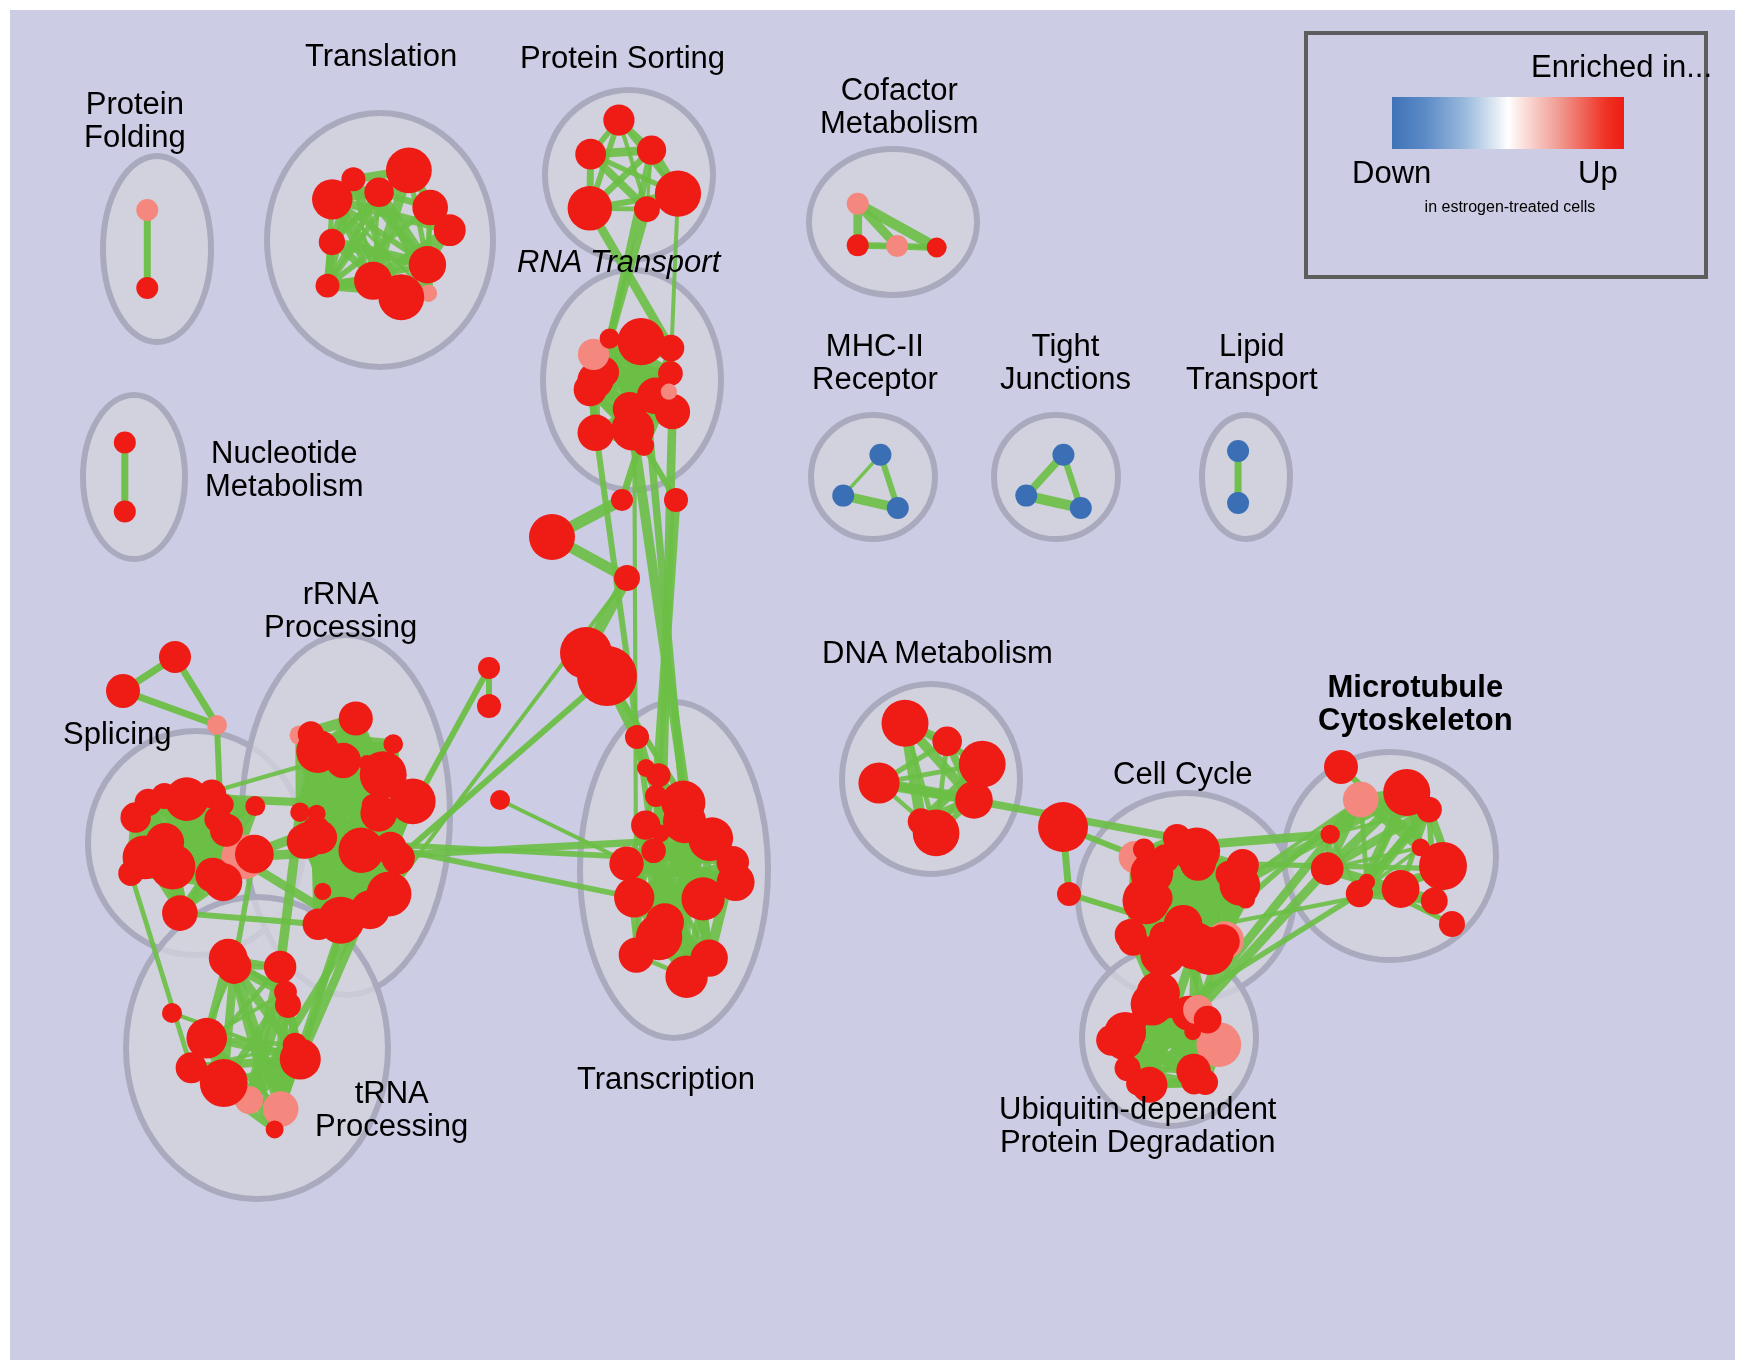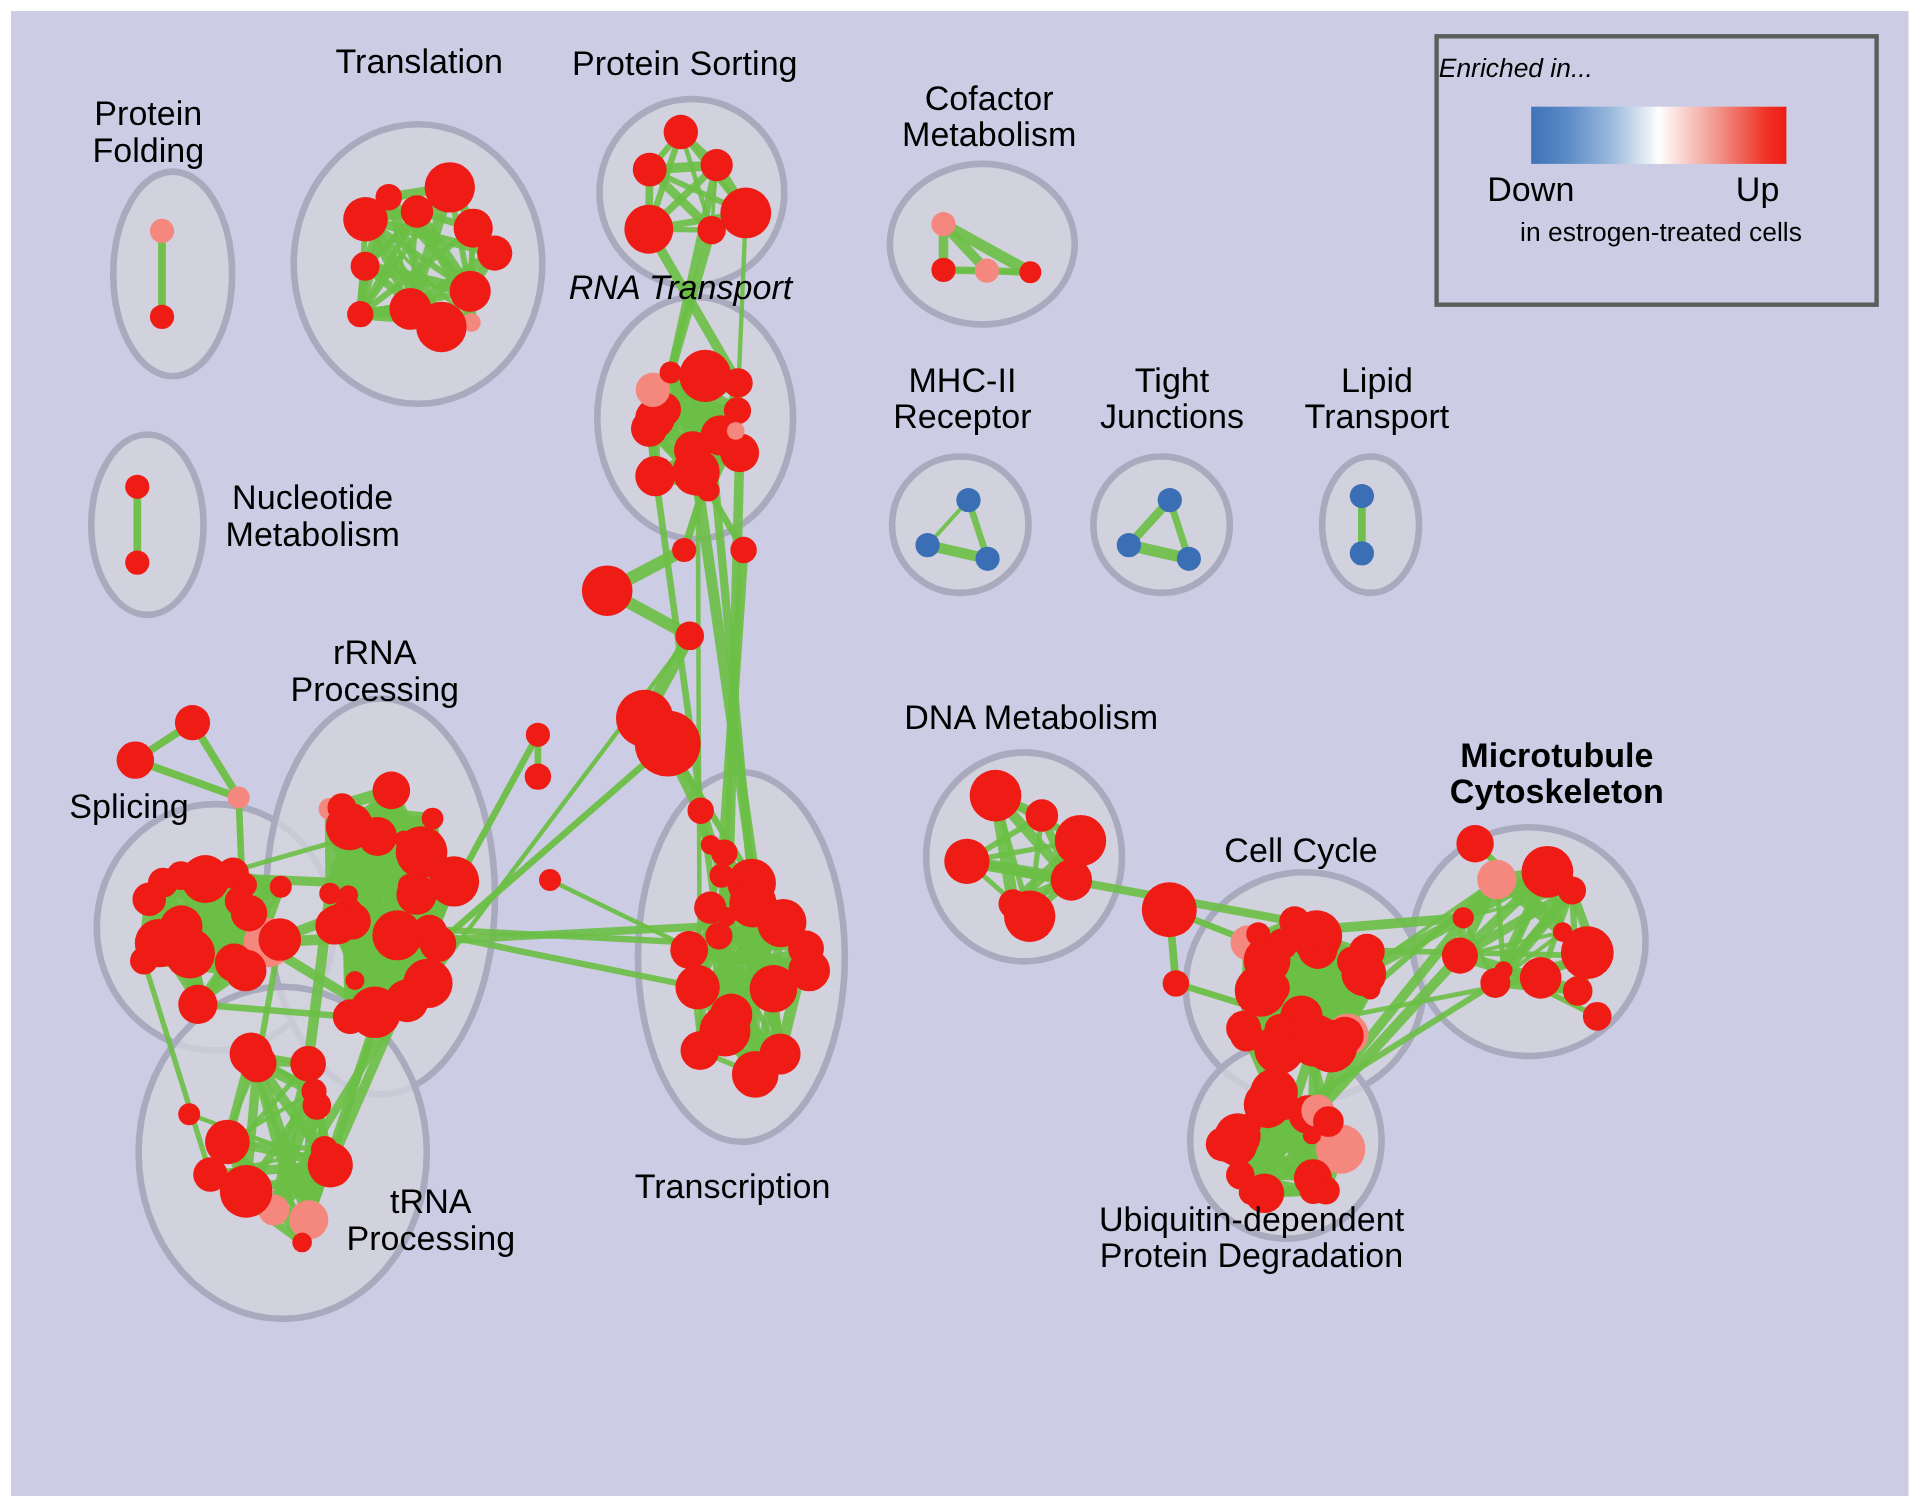--- a/index.html
+++ b/index.html
@@ -1,26 +1,26 @@
 <!DOCTYPE html>
 <html><head>
 <meta charset="utf-8">
 <style>
   html,body{margin:0;padding:0;background:#ffffff;}
   body{width:1750px;height:1360px;overflow:hidden;font-family:"Liberation Sans",sans-serif;}
   #stage{position:relative;width:1750px;height:1360px;background:#ffffff;}
   #canvas{position:absolute;left:0;top:0;width:1750px;height:1360px;}
   .lbl{position:absolute;color:#000;font-family:"Liberation Sans",sans-serif;font-size:31px;line-height:1.06;text-align:center;white-space:pre;font-weight:400;}
   #legend{position:absolute;left:1304px;top:31px;width:404px;height:248px;background:#ccccE4;border:4px solid #5d5d5d;box-sizing:border-box;}
-  #legend .ttl{position:absolute;left:0;top:14px;width:404px;text-align:left;font-size:24px;color:#000;font-style:italic;}
+  #legend .ttl{position:absolute;left:0;top:14px;width:404px;text-align:right;font-size:31px;color:#000;}
   #gradbar{position:absolute;left:84px;top:62px;width:232px;height:52px;
      background:linear-gradient(to right,#3f73b8 0%,#5b8ac6 14%,#9cbbdd 32%,#e8eef6 46%,#ffffff 50%,#fbe3e0 56%,#f09b92 72%,#ef3325 92%,#ee1c15 100%);}
   #legend .dn{position:absolute;left:44px;top:120px;font-size:31px;}
   #legend .up{position:absolute;left:270px;top:120px;font-size:31px;}
-  #legend .sub1{position:absolute;left:0;top:163px;width:404px;text-align:center;font-size:24px;}
+  #legend .sub1{position:absolute;left:0;top:163px;width:404px;text-align:center;font-size:16px;}
   #legend .sub2{position:absolute;left:0;top:196px;width:404px;text-align:center;font-size:25px;}
 </style>
 </head>
 <body>
 
 <div id="stage">
   <svg id="canvas" viewBox="0 0 1750 1360">
     <rect x="10" y="10" width="1725" height="1350" fill="#ccccE4"></rect>
     <g id="g-clusters">
         <ellipse cx="157" cy="249" rx="54" ry="93" fill="#d4d4de" fill-opacity="0.78" stroke="#aaaabf" stroke-width="6"></ellipse>

